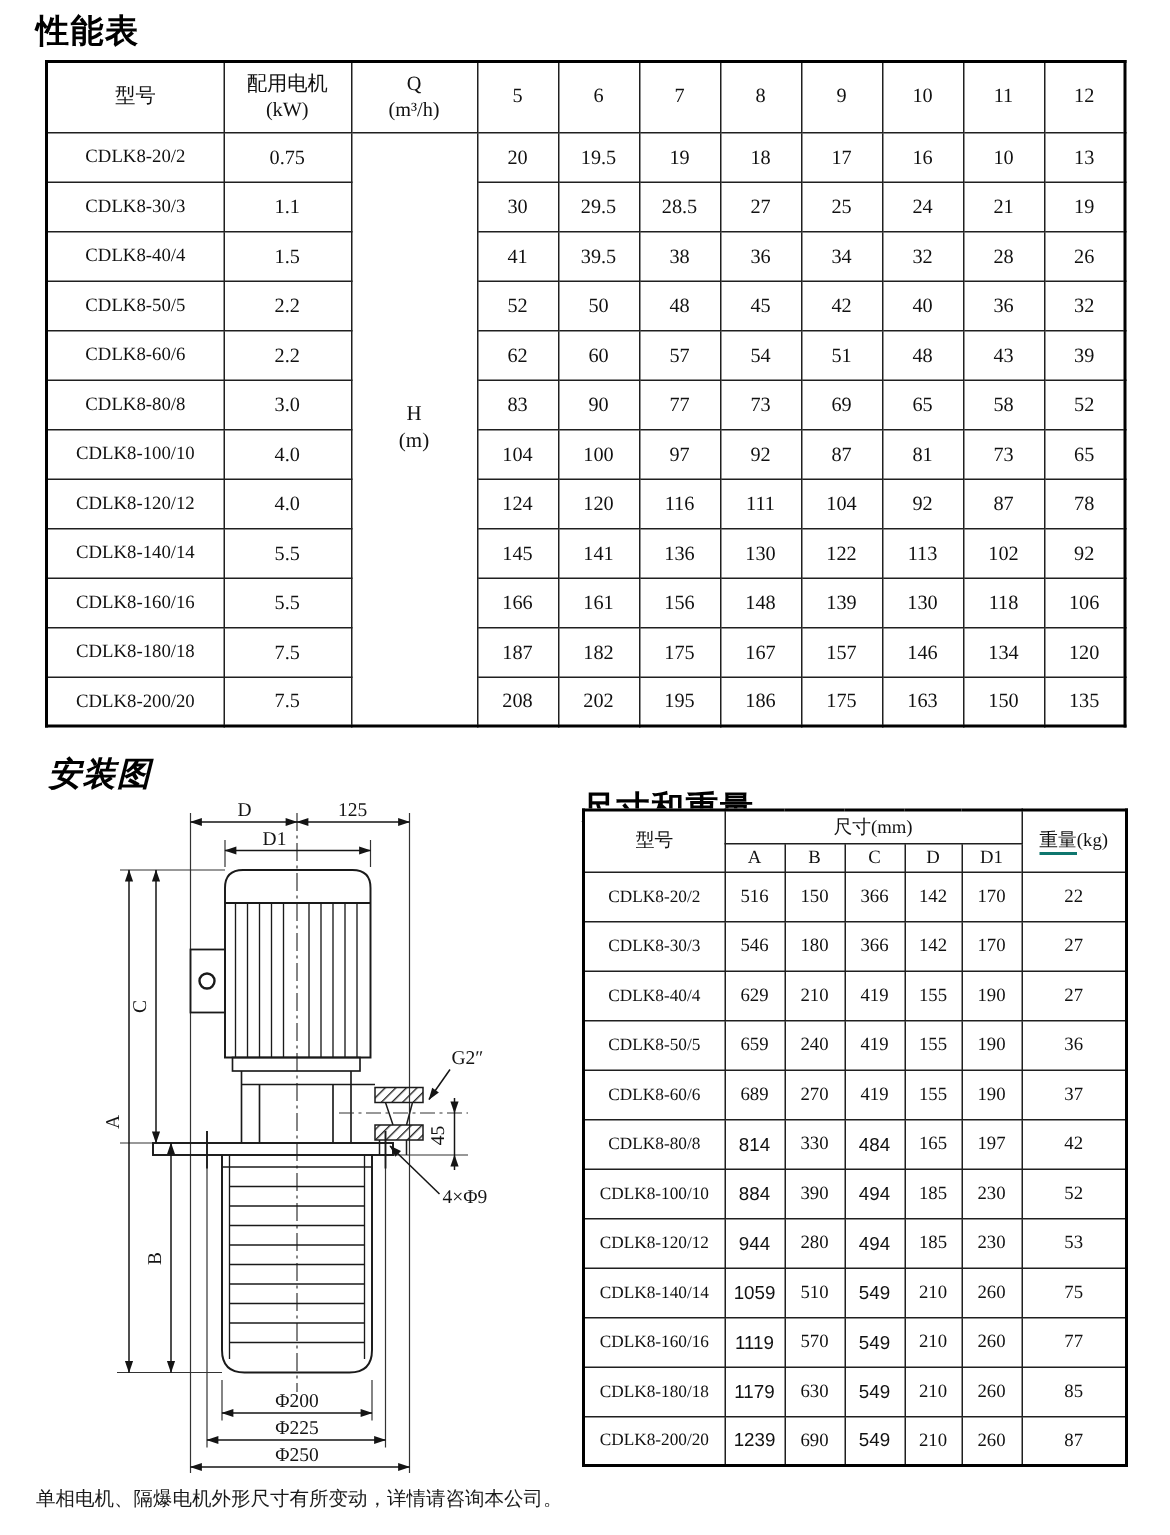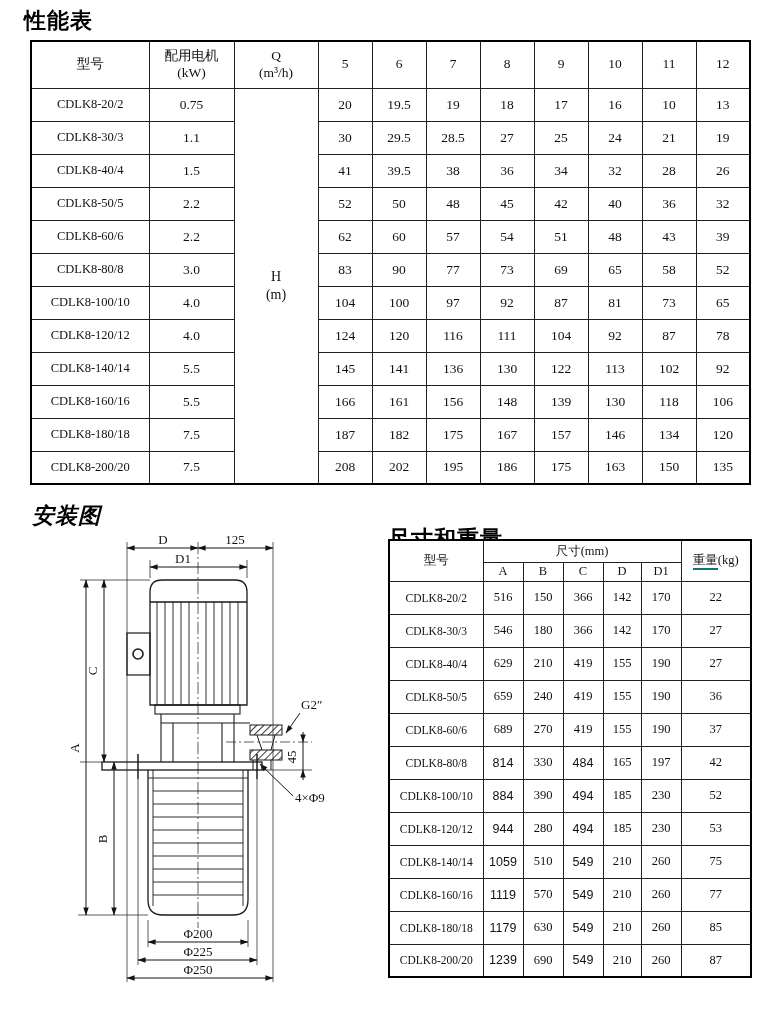--- a/index.html
+++ b/index.html
@@ -487,14 +487,15 @@
           <td class="alt-num">1239</td>
           <td>690</td>
           <td class="alt-num">549</td>
           <td>210</td>
           <td>260</td>
           <td>87</td>
         </tr>
       </tbody>
   </table>
 
+  <div id="footnote">单相电机、隔爆电机外形尺寸有所变动，详情请咨询本公司。</div>
 
 </div>
 
 </body></html>

